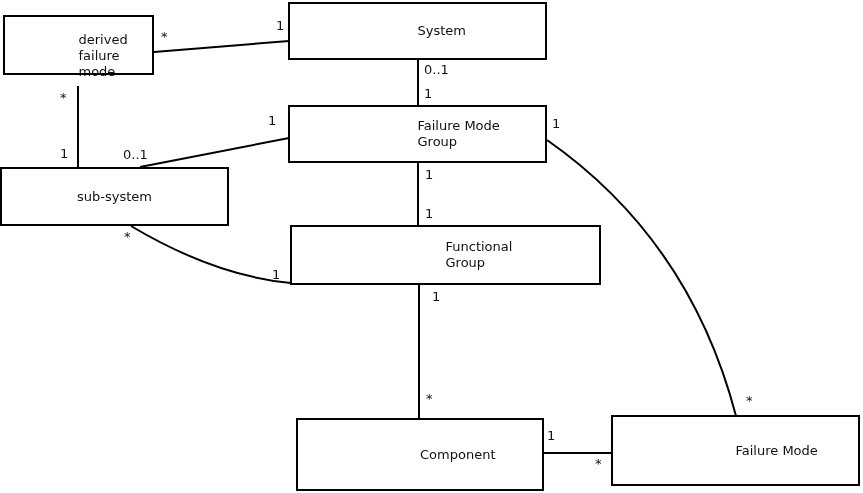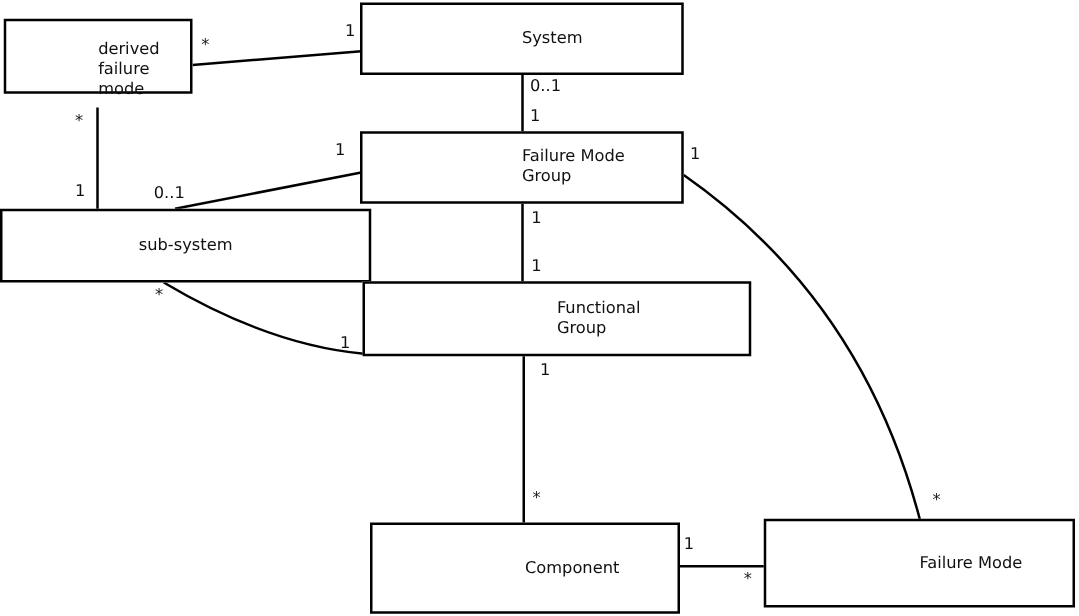--- a/index.html
+++ b/index.html
@@ -75,21 +75,21 @@
 
   <div class="node" style="left:288px; top:2px; width:259px; height:58px;">
     <span class="node-label">System</span>
   </div>
 
   <div class="node" style="left:288px; top:105px; width:259px; height:58px;">
     <span class="node-label">Failure Mode
 Group</span>
   </div>
 
-  <div class="node" style="left:0px; top:167px; width:297px; height:59px;">
+  <div class="node" style="left:0px; top:167px; width:229px; height:59px;">
     <span class="node-label centered">sub-system</span>
   </div>
 
   <div class="node" style="left:290px; top:225px; width:311px; height:60px;">
     <span class="node-label">Functional
 Group</span>
   </div>
 
   <div class="node" style="left:296px; top:418px; width:248px; height:73px;">
     <span class="node-label">Component</span>

